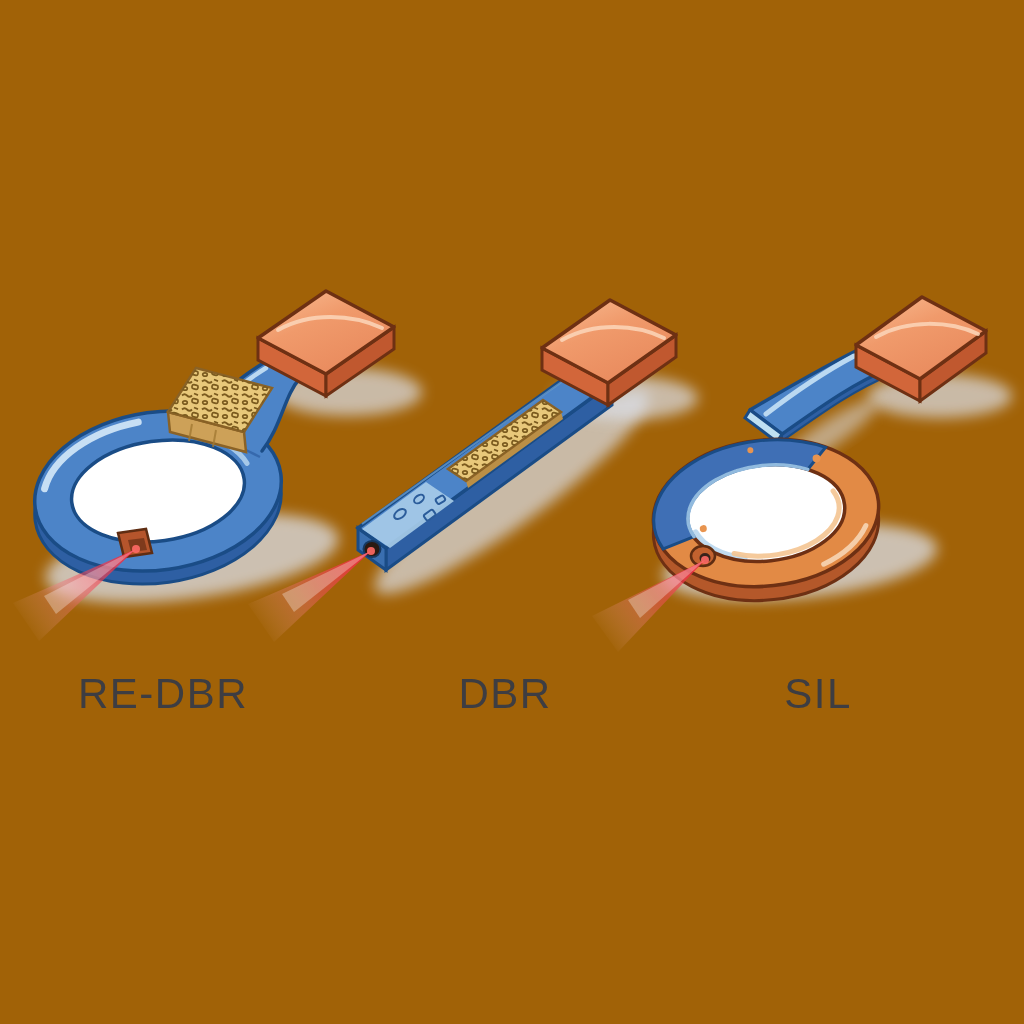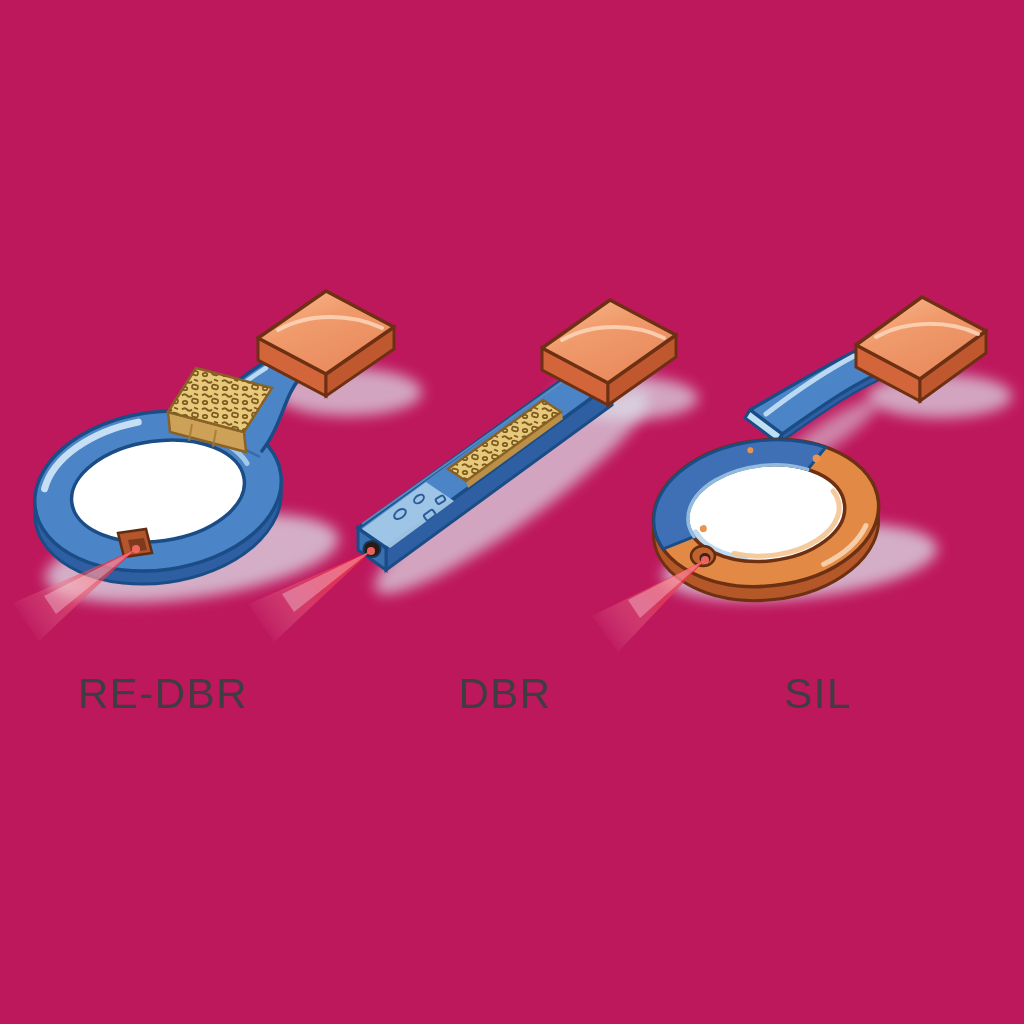--- a/index.html
+++ b/index.html
@@ -1,18 +1,18 @@
 <!DOCTYPE html>
 <html><head>
 <meta charset="utf-8">
 <style>
   html,body { margin:0; padding:0; }
   body { width:1024px; height:1024px; background:#ffffff; overflow:hidden;
          font-family:"Liberation Sans", sans-serif; }
-  .stage { position:relative; width:1024px; height:1024px; background:#be185d; }
+  .stage { position:relative; width:1024px; height:1024px; background:#a16207; }
   svg { display:block; }
   .lbl { font-family:"Liberation Sans", sans-serif; font-size:42px;
          letter-spacing:1.5px; font-weight:400; }
 </style>
 </head>
 <body>
 
 <div class="stage">
 <svg width="1024" height="1024" viewBox="0 0 1024 1024" xmlns="http://www.w3.org/2000/svg">
   <defs>

